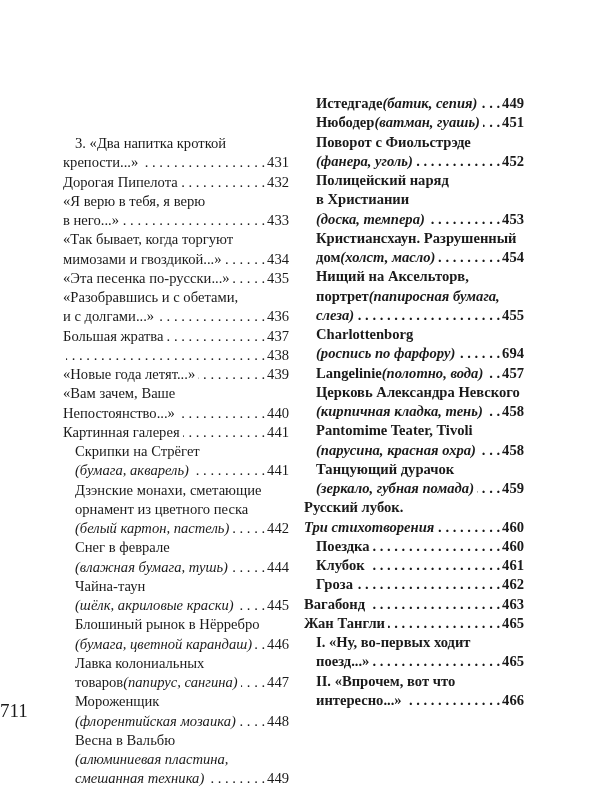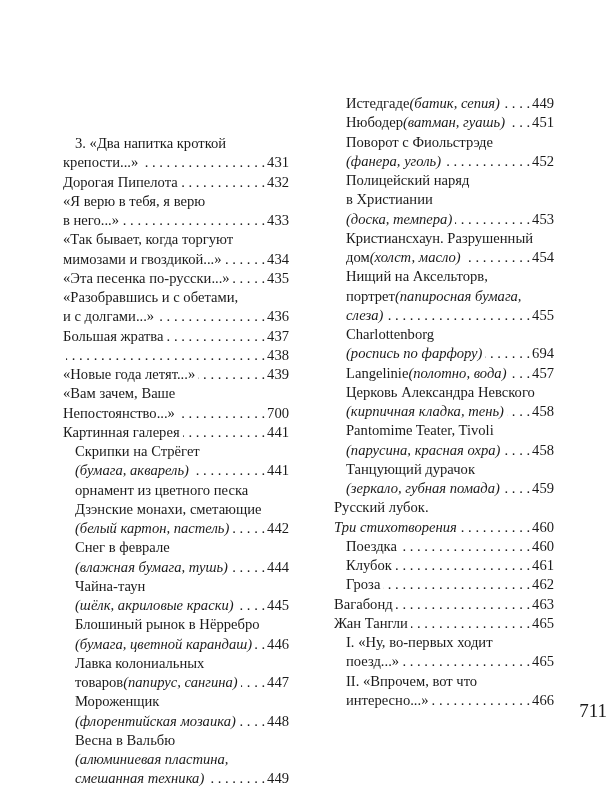--- a/index.html
+++ b/index.html
@@ -14,21 +14,21 @@
       overflow: hidden;
       font-family: "Liberation Serif", "DejaVu Serif", serif;
       color: #1a1a1a;
       font-size: 14.6px;
     }
     .col {
       position: absolute;
       top: 94px;
     }
     .col-left { left: 63px; width: 226px; margin-top: 40px; }
-    .col-right { left: 334px; width: 220px; }
+    .col-right { left: 304px; width: 220px; font-weight: bold; }
     .line {
       display: flex;
       align-items: baseline;
       height: 19.25px;
       line-height: 19.25px;
       white-space: nowrap;
     }
     .line.indent { padding-left: 12px; }
     .line .txt { flex: 0 0 auto; }
     .line .it { font-style: italic; }
@@ -43,21 +43,21 @@
     .line .pg { flex: 0 0 auto; }
     .line .dots::before {
       content: ". . . . . . . . . . . . . . . . . . . . . . . . . . . . . . . . . . . . . . . . . . . . . . . .";
       letter-spacing: 0;
     }
     .page-number {
       position: absolute;
       top: 700px;
       left: 0;
       width: 607px;
-      text-align: right;
+      text-align: left;
       font-size: 19px;
       color: #1a1a1a;
     }
   </style>
 </head>
 <body>
 
 <div class="col col-left">
     <div class="line indent">
       <span class="txt">3. «Два напитка кроткой</span>
@@ -129,44 +129,44 @@
       <span class="pg">439</span>
     </div>
     <div class="line">
       <span class="txt">«Вам зачем, Ваше</span>
       <span class="txt it"></span>
     </div>
     <div class="line">
       <span class="txt">Непостоянство...»</span>
       <span class="txt it"></span>
       <span class="dots"></span>
-      <span class="pg">700</span>
+      <span class="pg">440</span>
     </div>
     <div class="line">
       <span class="txt">Картинная галерея</span>
       <span class="txt it"></span>
       <span class="dots"></span>
       <span class="pg">441</span>
     </div>
     <div class="line indent">
       <span class="txt">Скрипки на Стрёгет</span>
       <span class="txt it"></span>
     </div>
     <div class="line indent">
       <span class="txt"></span>
       <span class="txt it">(бумага, акварель)</span>
       <span class="dots"></span>
       <span class="pg">441</span>
     </div>
     <div class="line indent">
+      <span class="txt">Дзэнские монахи, сметающие</span>
+      <span class="txt it"></span>
+    </div>
+    <div class="line indent">
       <span class="txt">орнамент из цветного песка</span>
-      <span class="txt it"></span>
-    </div>
-    <div class="line indent">
-      <span class="txt">Дзэнские монахи, сметающие</span>
       <span class="txt it"></span>
     </div>
     <div class="line indent">
       <span class="txt"></span>
       <span class="txt it">(белый картон, пастель)</span>
       <span class="dots"></span>
       <span class="pg">442</span>
     </div>
     <div class="line indent">
       <span class="txt">Снег в феврале</span>

